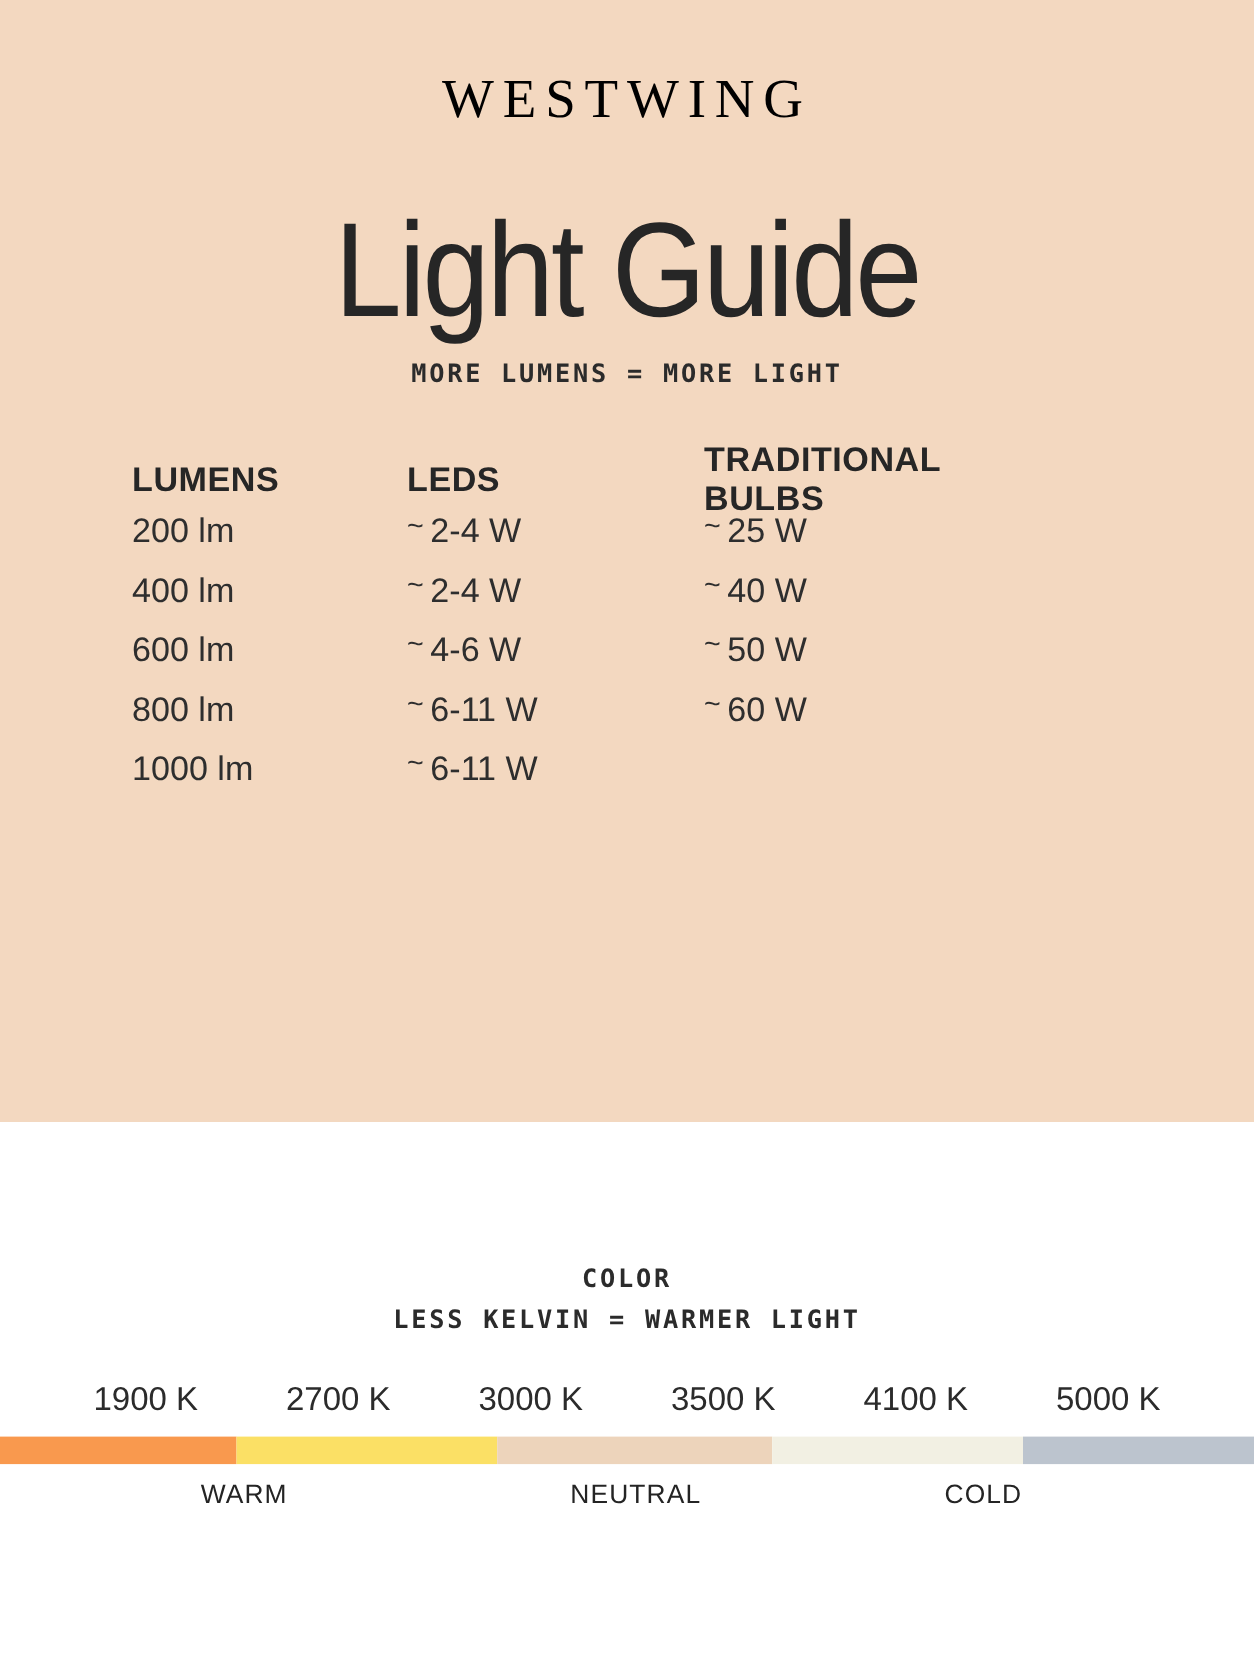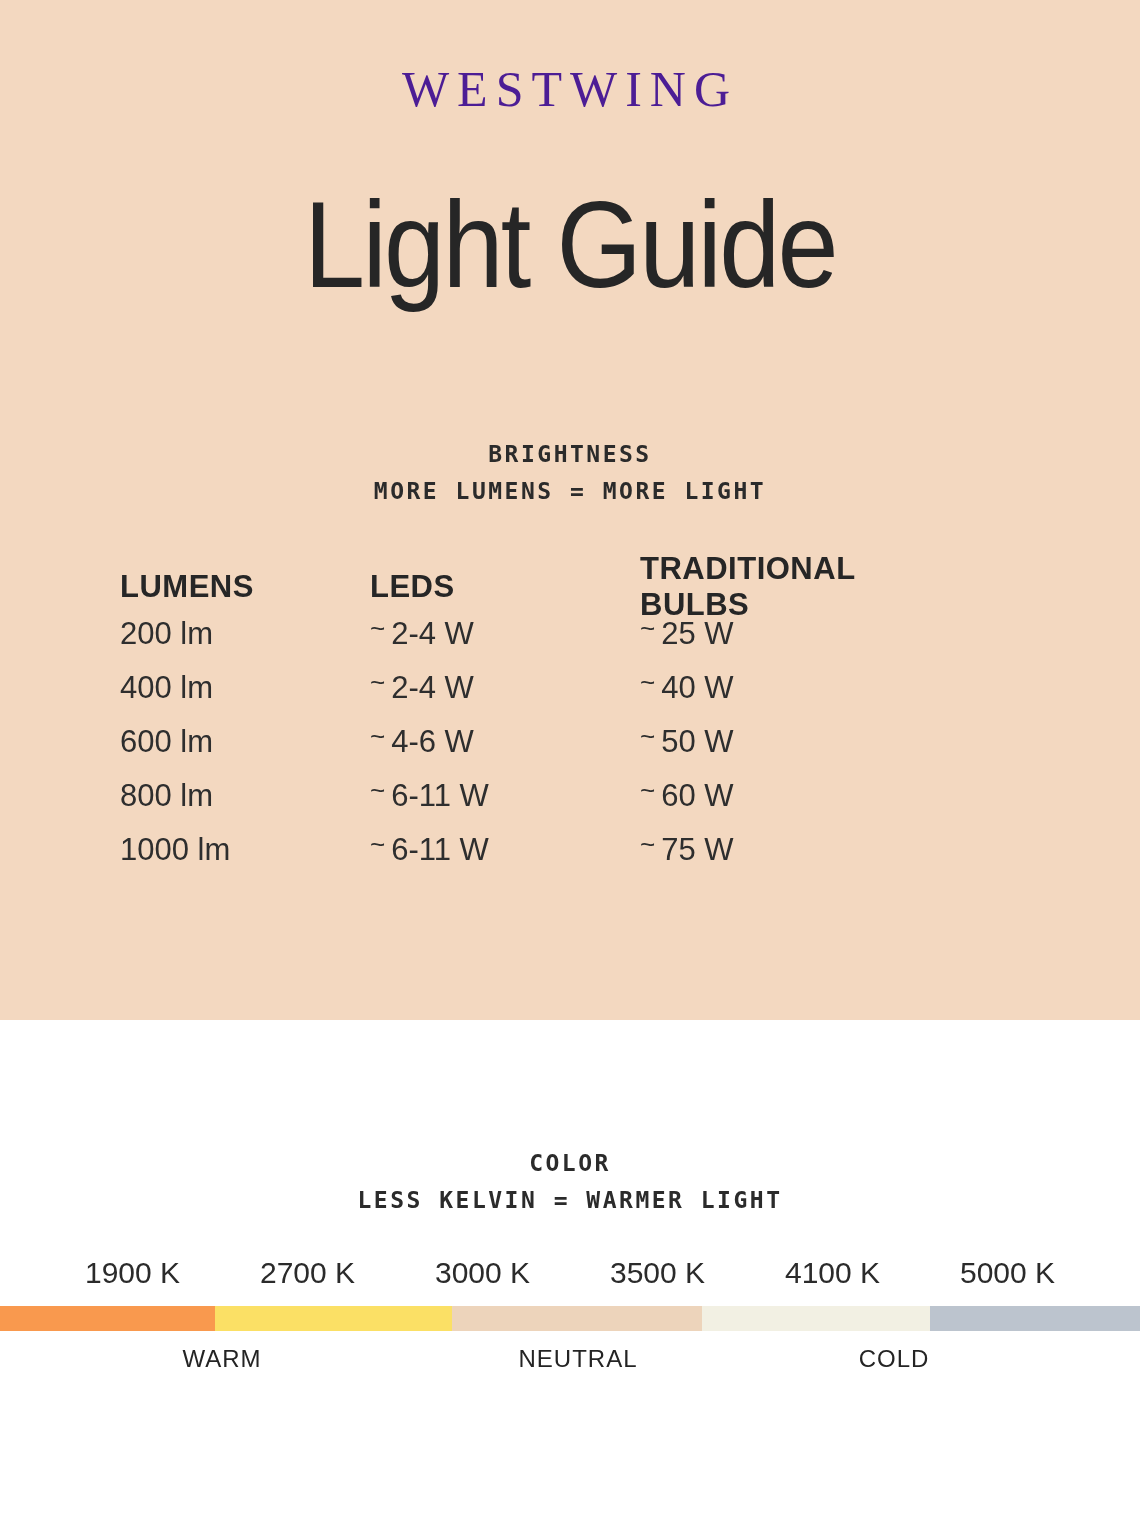--- a/index.html
+++ b/index.html
@@ -17,21 +17,21 @@
     background:#F3D8C0;
     text-align:center;
     overflow:hidden;
   }
   .brand {
     padding-top:62px;
     font-family:"Liberation Serif", serif;
     font-size:50px;
     letter-spacing:8px;
     line-height:1.1;
-    color:#4c1d95;
+    color:#000000;
   }
   .page-title {
     margin-top:58px;
     font-size:122px;
     letter-spacing:-3px;
     line-height:1.15;
     color:#262626;
     transform:scaleX(.9);
   }
   .mono-heading {
@@ -123,21 +123,20 @@
   .temp.neutral { left:578px; }
   .temp.cold    { left:894px; }
 </style>
 </head>
 <body>
 
 <div class="top-section">
   <div class="brand">WESTWING</div>
   <div class="page-title">Light Guide</div>
 
-  <div class="mono-heading brightness-heading">BRIGHTNESS</div>
   <div class="mono-heading brightness-sub">MORE LUMENS = MORE LIGHT</div>
 
   <div class="lumen-table">
     <div class="t-row t-head">
       <div>LUMENS</div>
       <div>LEDS</div>
       <div>TRADITIONAL BULBS</div>
     </div>
 
     <div class="t-row">
@@ -160,21 +159,20 @@
 
     <div class="t-row">
       <div class="cell">800 lm</div>
       <div class="cell"><span class="tilde">~</span><span>6-11 W</span></div>
       <div class="cell"><span class="tilde">~</span><span>60 W</span></div>
     </div>
 
     <div class="t-row">
       <div class="cell">1000 lm</div>
       <div class="cell"><span class="tilde">~</span><span>6-11 W</span></div>
-      <div class="cell"><span class="tilde">~</span><span>75 W</span></div>
     </div>
   </div>
 </div>
 
 <div class="bottom-section">
   <div class="mono-heading color-heading">COLOR</div>
   <div class="mono-heading color-sub">LESS KELVIN = WARMER LIGHT</div>
 
   <div class="kelvin-row">
     <span>1900 K</span>

